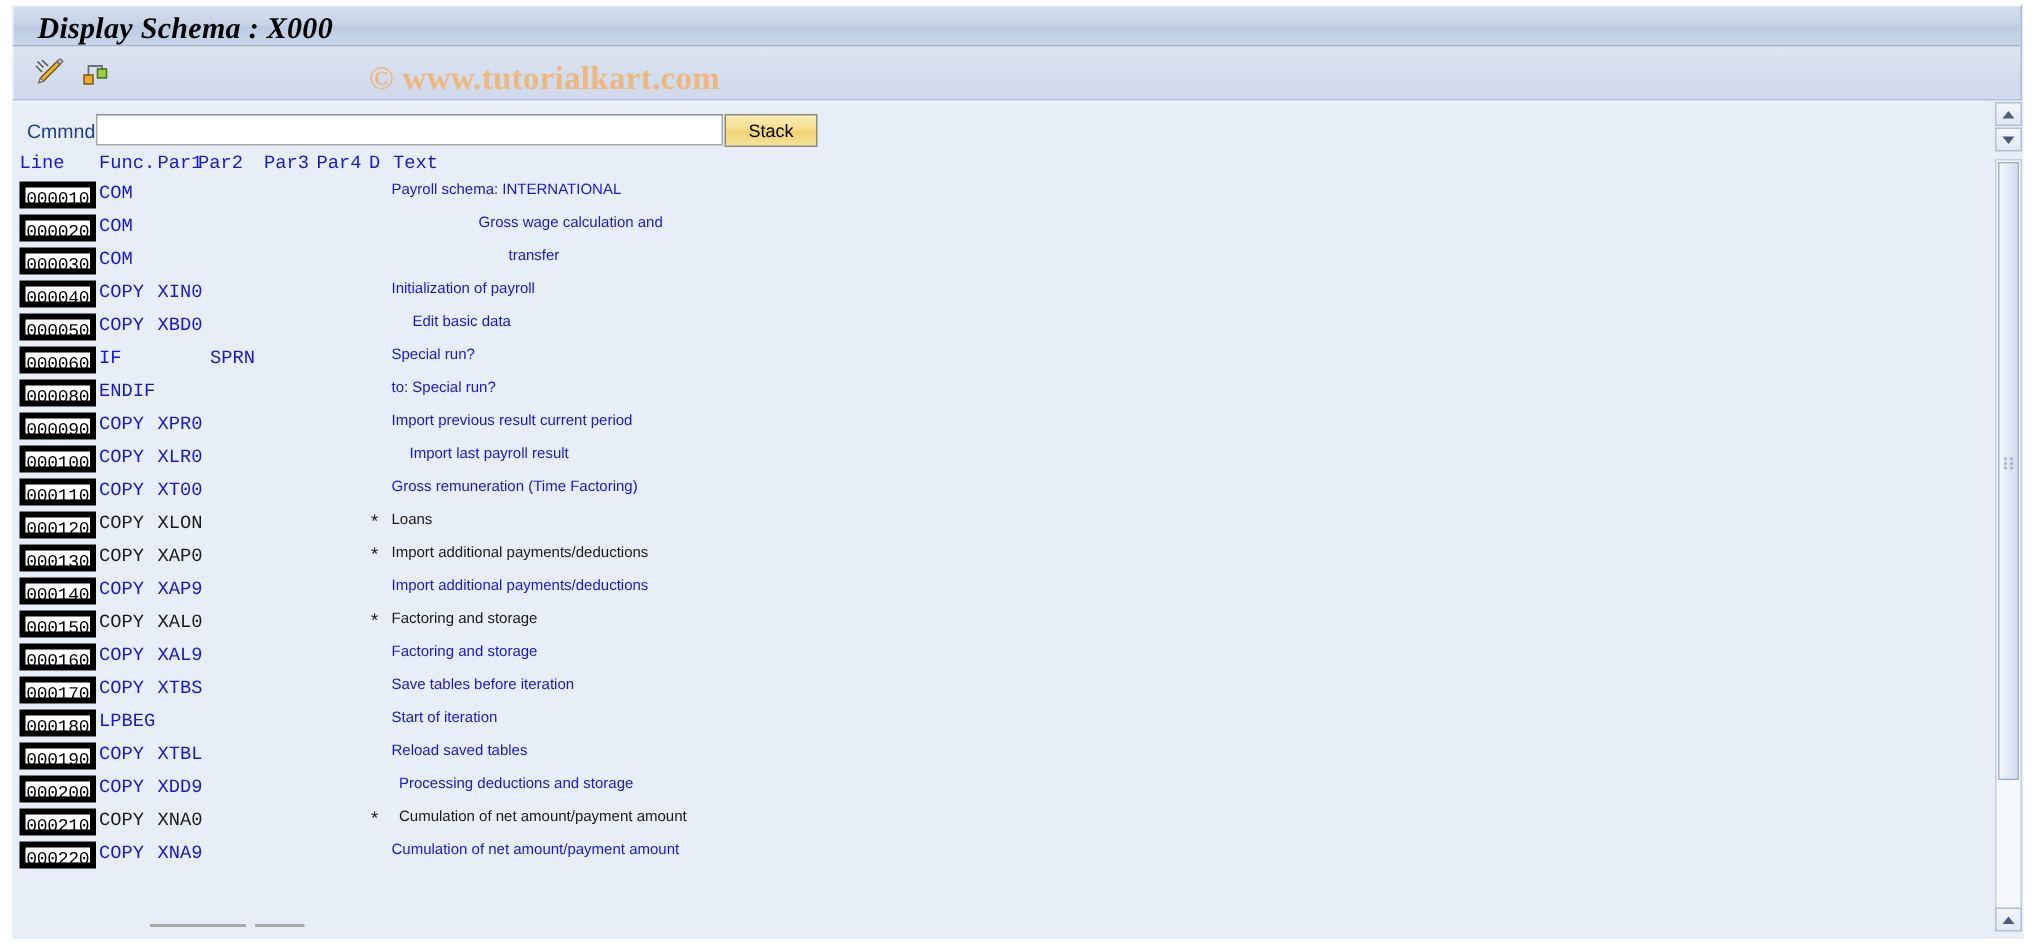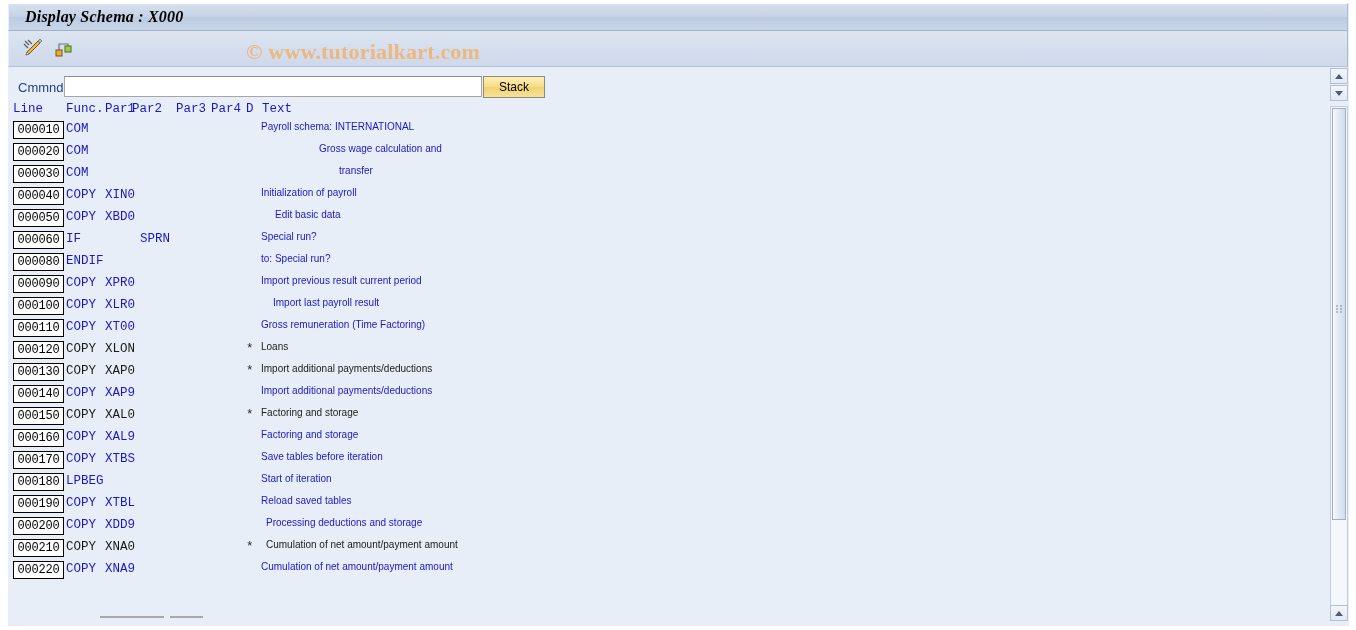--- a/index.html
+++ b/index.html
@@ -34,21 +34,21 @@
     box-sizing: border-box;
     border-bottom: 1px solid #9fb0ca;
   }
   .titlebar-text {
     position: absolute;
     left: 16px;
     top: 4px;
     font-family: "Liberation Serif", serif;
     font-weight: bold;
     font-style: italic;
-    font-size: 16px;
+    font-size: 20px;
     color: #000000;
     letter-spacing: 0.2px;
     white-space: nowrap;
   }
 
   
   .toolbar {
     position: absolute;
     left: 8px;
     top: 31px;
@@ -157,21 +157,21 @@
     position: relative;
     height: 22px;
   }
   .linebox {
     position: absolute;
     left: 13px;
     top: 1px;
     width: 51px;
     height: 18px;
     background: #ffffff;
-    border: 1px solid #000000;
+    border: 4px solid #000000;
     box-sizing: border-box;
     font-family: "Liberation Mono", monospace;
     font-size: 12px;
     color: #000000;
     line-height: 16px;
     text-align: center;
     letter-spacing: -0.2px;
   }
   .cell {
     position: absolute;

